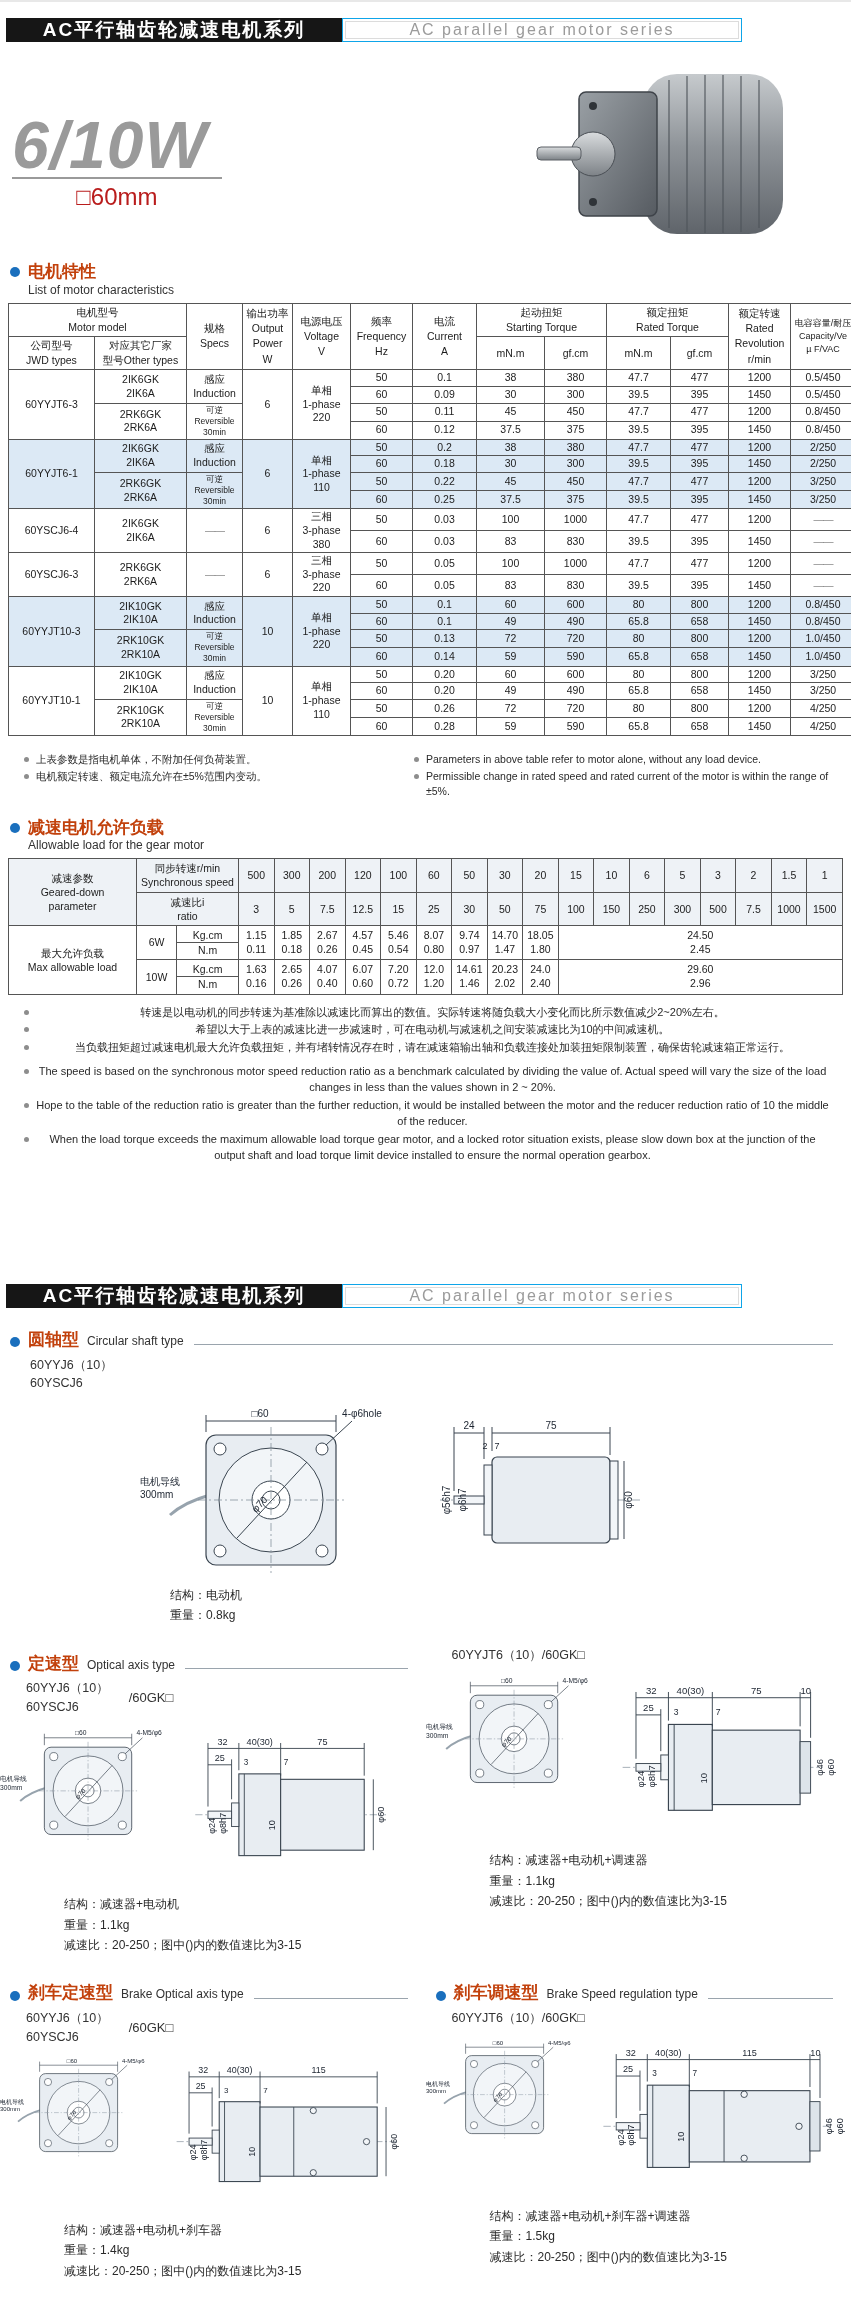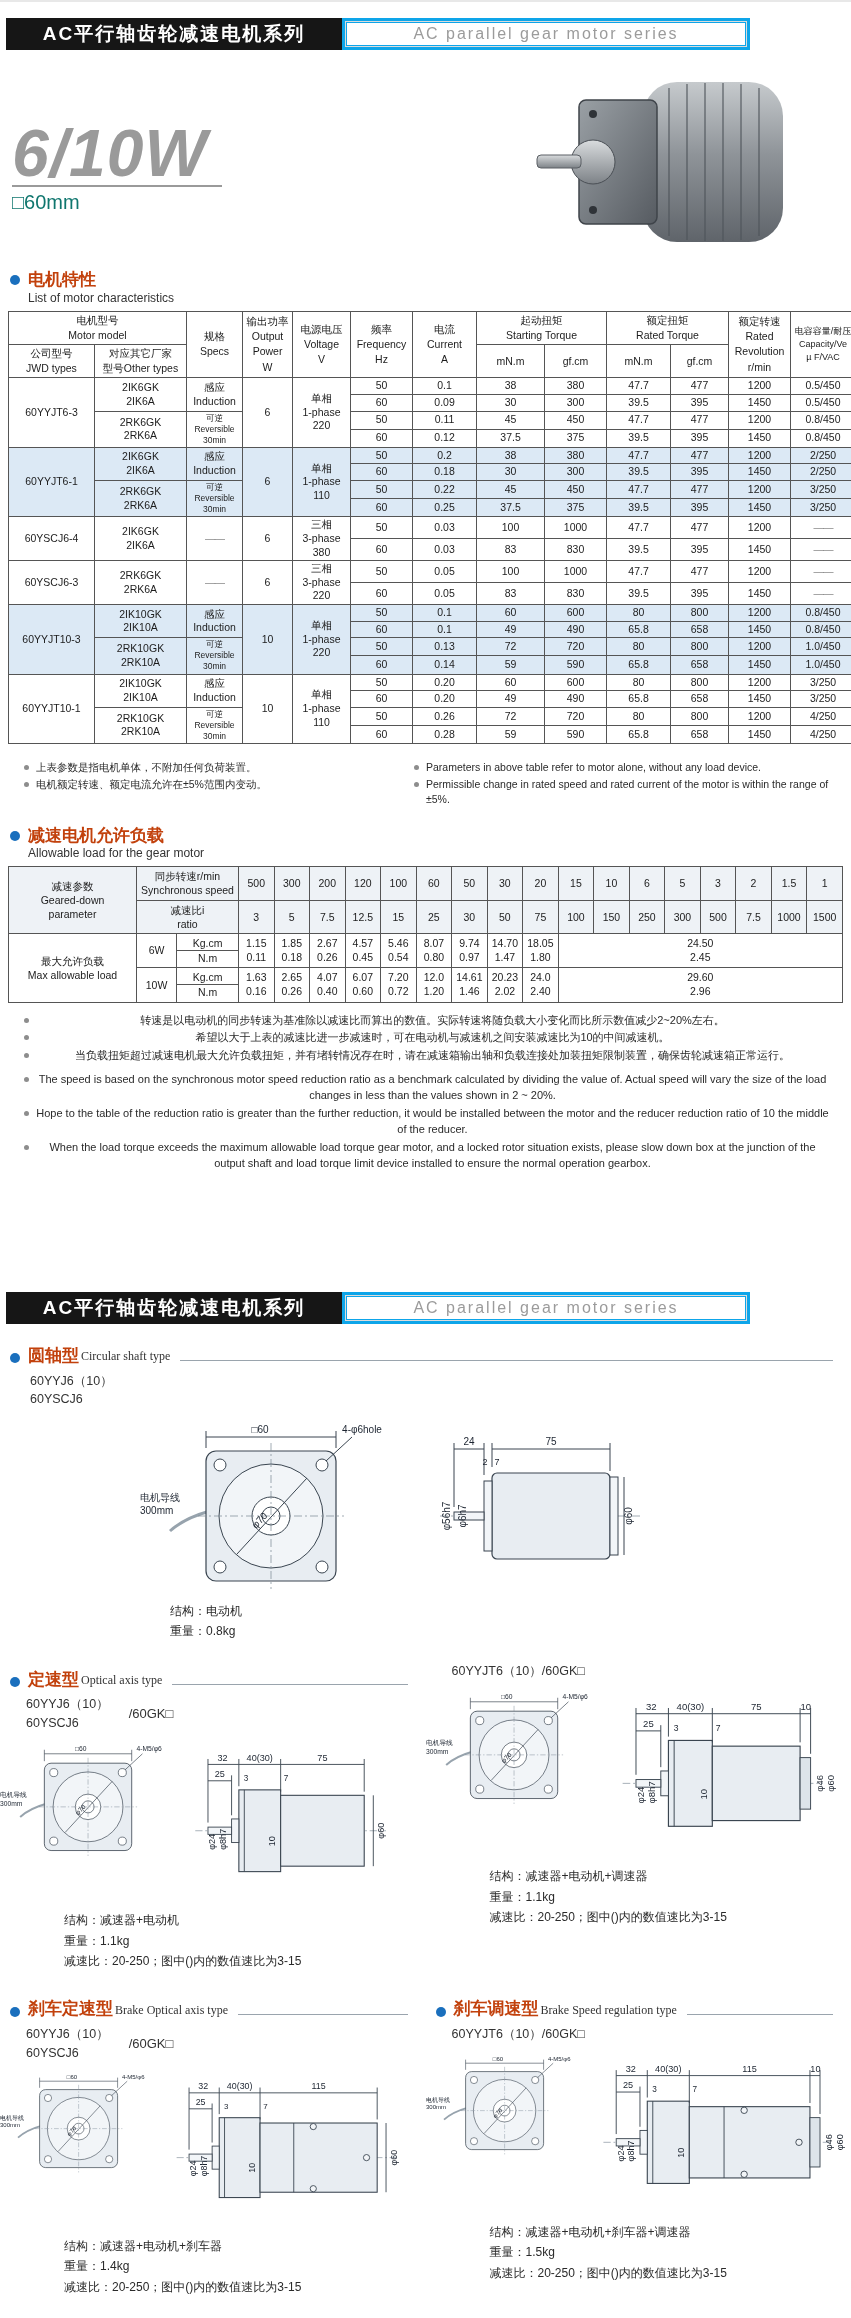--- a/index.html
+++ b/index.html
@@ -1,37 +1,37 @@
 <!DOCTYPE html>
 <html><head>
 <meta charset="utf-8">
 <style>
   html,body{margin:0;padding:0;background:#fff;}
   body{width:851px;font-family:"Liberation Sans",sans-serif;color:#222;-webkit-font-smoothing:antialiased;}
   .page{width:851px;position:relative;border-top:2px solid #e8e8e8;}
   
-  .header-bar{display:flex;margin:16px 10px 0 6px;height:32px;}
+  .header-bar{display:flex;margin:16px 10px 0 6px;height:24px;}
   .header-black{background:#161616;color:#fff;font-size:19px;font-weight:bold;letter-spacing:2px;
     width:336px;display:flex;align-items:center;justify-content:center;}
-  .header-en{flex:0 0 398px;border:5px solid #0ea5e9;outline:1px solid #dcdcdc;outline-offset:-4px;
+  .header-en{flex:0 0 398px;border:1px solid #0ea5e9;outline:1px solid #dcdcdc;outline-offset:-4px;
     color:#9b9b9b;font-size:16px;letter-spacing:2px;display:flex;align-items:center;justify-content:center;}
   
   .hero{display:flex;margin:14px 8px 4px 8px;height:196px;}
   .hero-left{padding-top:58px;padding-left:4px;}
   .hero-power{font-size:66px;line-height:0.95;font-weight:bold;font-style:italic;color:#9a9a9a;
     letter-spacing:1px;padding-right:14px;border-bottom:2px solid #9a9a9a;display:inline-block;}
-  .hero-frame{font-size:20px;color:#0f766e;margin-top:4px;}
+  .hero-frame{font-size:24px;color:#b91c1c;margin-top:4px;text-align:center;}
   .hero-photo{margin-left:auto;margin-right:40px;}
   
   .sec-title{display:flex;align-items:flex-start;margin:10px 8px 6px 10px;}
   .bullet{width:10px;height:10px;border-radius:50%;background:#1a6fbd;margin-top:5px;margin-right:8px;flex:none;}
   .sec-cn{font-size:17px;font-weight:bold;color:#c2410c;line-height:1.15;}
   .sec-en{font-size:12px;color:#333;margin-top:1px;}
   .sec-inline{display:flex;align-items:center;}
-  .sec-inline .sec-en{margin:2px 0 0 2px;font-family:Liberation Serif, serif;}
+  .sec-inline .sec-en{margin:2px 0 0 8px;}
   .rule{flex:1;height:1px;background:#9aa4ad;margin:10px 10px 0 10px;}
   
   table{border-collapse:collapse;table-layout:fixed;}
   .motor-table{width:835px;margin:2px 8px 0 8px;font-size:10.5px;}
   .motor-table th,.motor-table td{border:1px solid #555;text-align:center;vertical-align:middle;
     padding:1px 1px;line-height:1.3;font-weight:normal;color:#1c1c1c;background:#fff;}
   .motor-table thead th{line-height:1.45;}
   .pre{white-space:pre-line;}
   .motor-table .small{font-size:8.5px;}
   .motor-table .dash{color:#8a8a8a;letter-spacing:-1px;}

